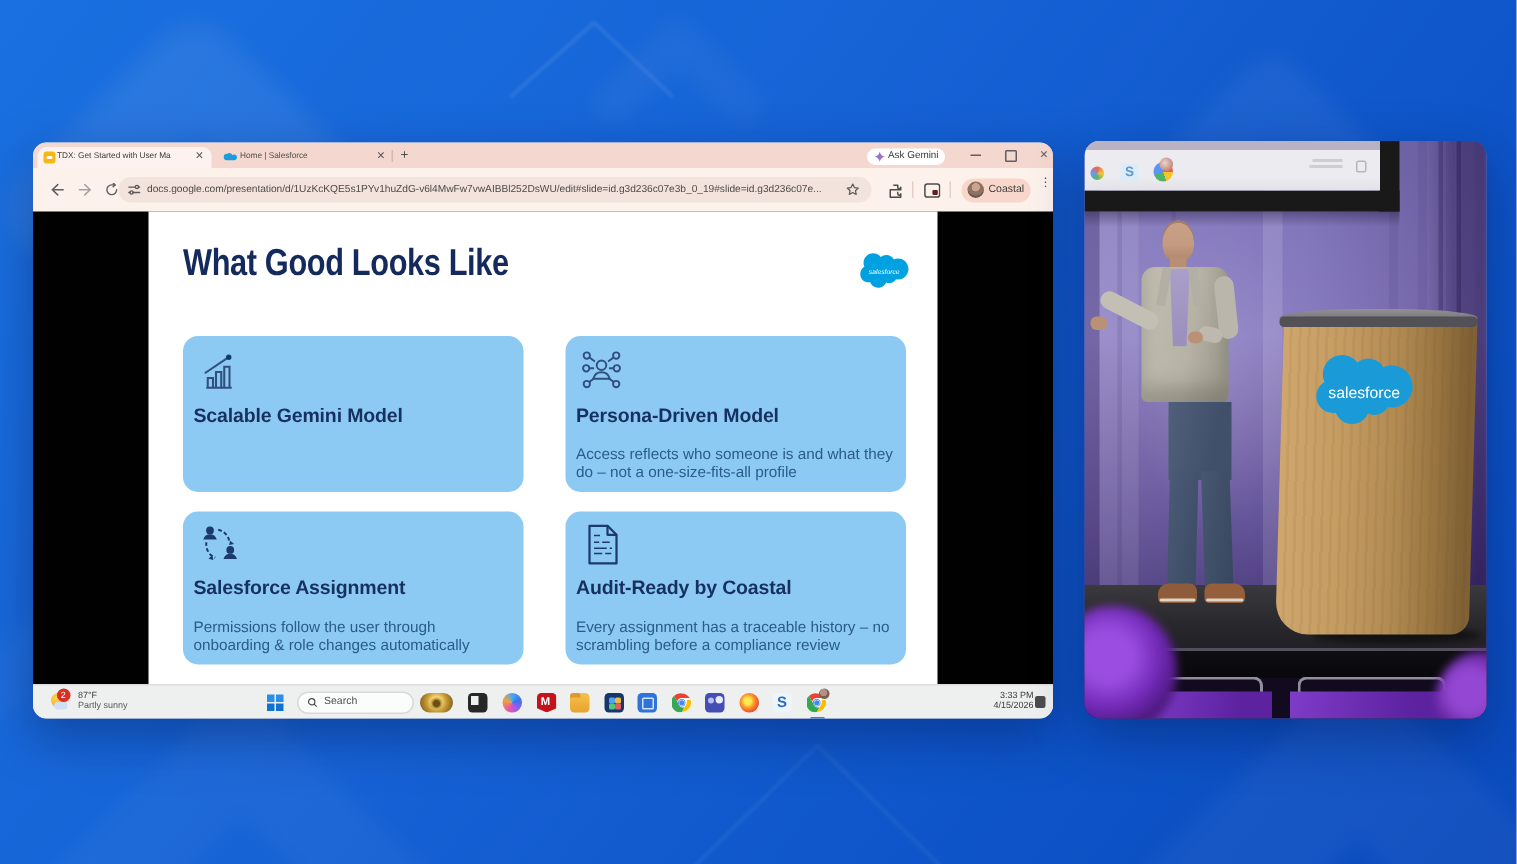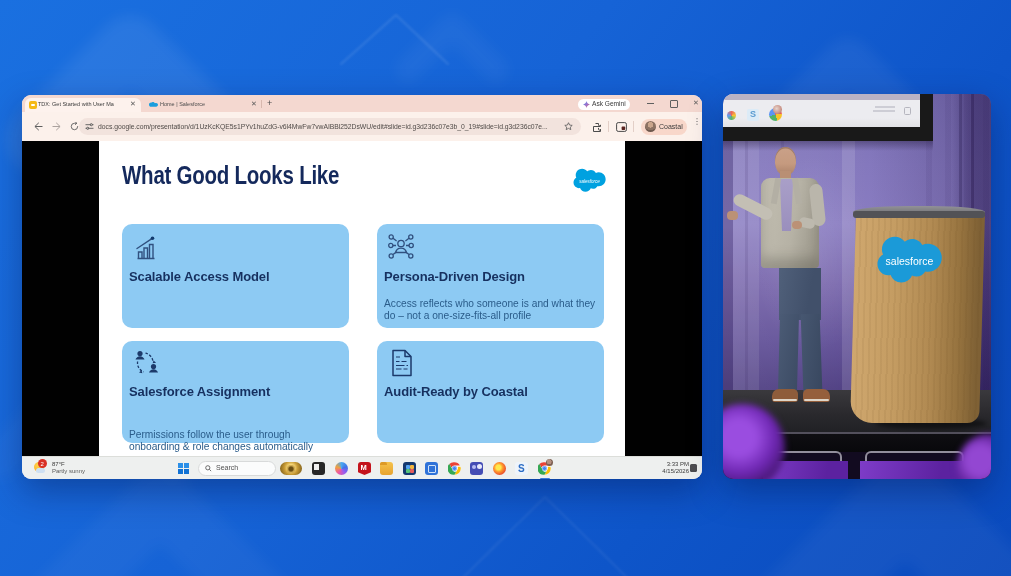--- a/index.html
+++ b/index.html
@@ -128,63 +128,64 @@
     <div class="card" style="left:23px;top:83px;height:104px;"></div>
     <div class="card" style="left:278px;top:83px;height:104px;"></div>
     <div class="card" style="left:23px;top:200px;height:102px;"></div>
     <div class="card" style="left:278px;top:200px;height:102px;"></div>
 
     <svg class="abs" style="left:35px;top:94px;" width="24" height="25" viewBox="0 0 24 25">
       <path d="M3.5 23.5h17M4.5 23.5v-6.5h3.5v6.5M10 23.5V13h3.5v10.5M15.5 23.5V9.5H19v14" fill="none" stroke="#30507f" stroke-width="1.4"></path>
       <path d="M3 13.5L17.5 3.8" stroke="#30507f" stroke-width="1.4" fill="none" stroke-linecap="round"></path>
       <circle cx="18.5" cy="3.2" r="1.8" fill="#123a6d"></circle>
     </svg>
-    <div class="ctitle" style="left:30px;top:128px;">Scalable Access Model</div>
+    <div class="ctitle" style="left:30px;top:128px;">Scalable Gemini Model</div>
 
     <svg class="abs" style="left:289px;top:92px;" width="26" height="27" viewBox="0 0 26 27">
       <g fill="none" stroke="#30507f" stroke-width="1.3">
         <circle cx="13" cy="10.5" r="3.2"></circle>
         <path d="M7.5 19.5c.7-2.7 2.9-4.4 5.5-4.4s4.8 1.7 5.5 4.4z" stroke-linejoin="round"></path>
         <circle cx="3.2" cy="4" r="2.1"></circle>
             <circle cx="22.8" cy="4" r="2.1"></circle>
         <circle cx="2.8" cy="12.5" r="2.1"></circle>
             <circle cx="23.2" cy="12.5" r="2.1"></circle>
         <circle cx="3.2" cy="23" r="2.1"></circle>
             <circle cx="22.8" cy="23" r="2.1"></circle>
         <path d="M5 5.3l3.6 2.7M21 5.3l-3.6 2.7M5 12.5h3M18 12.5h3M5 21.5l3.6-2.6M21 21.5l-3.6-2.6"></path>
       </g>
     </svg>
-    <div class="ctitle" style="left:285px;top:128px;">Persona-Driven Design</div>
+    <div class="ctitle" style="left:285px;top:128px;">Persona-Driven Model</div>
     <div class="cbody" style="left:285px;top:157px;">Access reflects who someone is and what they<br>do – not a one-size-fits-all profile</div>
 
     <svg class="abs" style="left:35px;top:209px;" width="27" height="28" viewBox="0 0 27 28">
       <g fill="none" stroke="#1c3a6b" stroke-width="1.3">
         <path d="M11.5 3.2A9.5 9.5 0 0 1 19 12" stroke-dasharray="2.5 1.6"></path>
         <path d="M3.6 11.5A9.5 9.5 0 0 0 9.5 21.8" stroke-dasharray="2.5 1.6"></path>
       </g>
       <g fill="#1c3a6b">
         <circle cx="6" cy="3.6" r="2.6"></circle>
             <path d="M1.5 9.6c.6-2.1 2.4-3.4 4.5-3.4s3.9 1.3 4.5 3.4z"></path>
         <circle cx="19.5" cy="16.6" r="2.6"></circle>
             <path d="M15 22.6c.6-2.1 2.4-3.4 4.5-3.4s3.9 1.3 4.5 3.4z"></path>
         <path d="M19.5 10.5l2.6 2.2-3.4.6z"></path>
             <path d="M8.3 23.3l-3.3-.8 2.5-2.3z"></path>
       </g>
     </svg>
     <div class="ctitle" style="left:30px;top:243px;">Salesforce Assignment</div>
-    <div class="cbody" style="left:30px;top:288px;">Permissions follow the user through<br>onboarding &amp; role changes automatically</div>
+    <div class="cbody" style="left:30px;top:272px;">Permissions follow the user through<br>onboarding &amp; role changes automatically</div>
 
     <svg class="abs" style="left:292px;top:208px;" width="22" height="28" viewBox="0 0 22 28">
       <path d="M2 1.5h12l6 6v19H2z" fill="none" stroke="#1c3a6b" stroke-width="1.5" stroke-linejoin="round"></path>
       <path d="M14 1.5v6h6" fill="none" stroke="#1c3a6b" stroke-width="1.5" stroke-linejoin="round"></path>
       <g stroke="#1c3a6b" stroke-width="1.1">
         <path d="M5 8h4M5 12.5h3.5M10.5 12.5h5M5 16.5h8.5M15.5 16.5h1.5M5 20h5.5M12.5 20h4"></path>
       </g>
     </svg>
     <div class="ctitle" style="left:285px;top:243px;">Audit-Ready by Coastal</div>
+    <div class="cbody" style="left:285px;top:272px;">Every assignment has a traceable history – no<br>scrambling before a compliance review</div>
   </div>
     </div>
   <div id="taskbar">
 
     <div class="abs" style="left:12px;top:3px;width:14px;height:13px;">
       <div class="abs" style="left:0;top:2px;width:10px;height:10px;border-radius:50%;background:radial-gradient(circle at 35% 35%,#ffd24a,#f6a21c);"></div>
       <div class="abs" style="left:4px;top:-1px;width:9px;height:9px;border-radius:50%;background:#d93025;"></div>
       <div class="abs" style="left:6.5px;top:0.5px;font-size:6px;color:#fff;">2</div>
       <div class="abs" style="left:2px;top:8px;width:9px;height:5px;border-radius:3px;background:#cfe0f2;"></div>
     </div>

